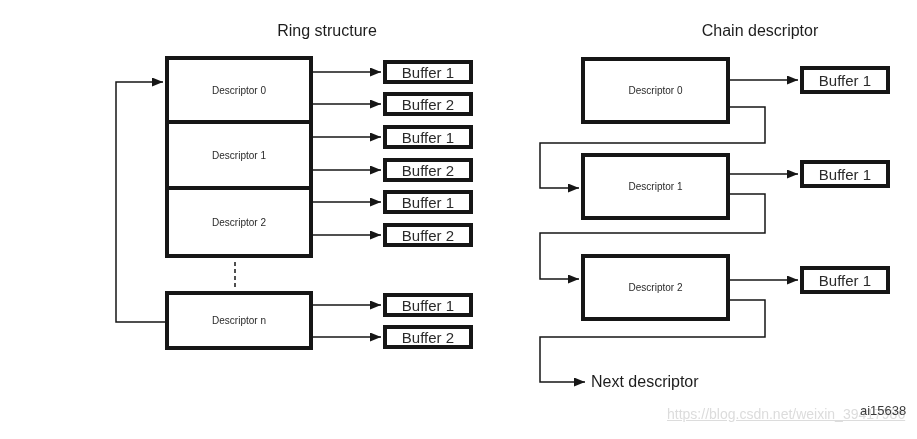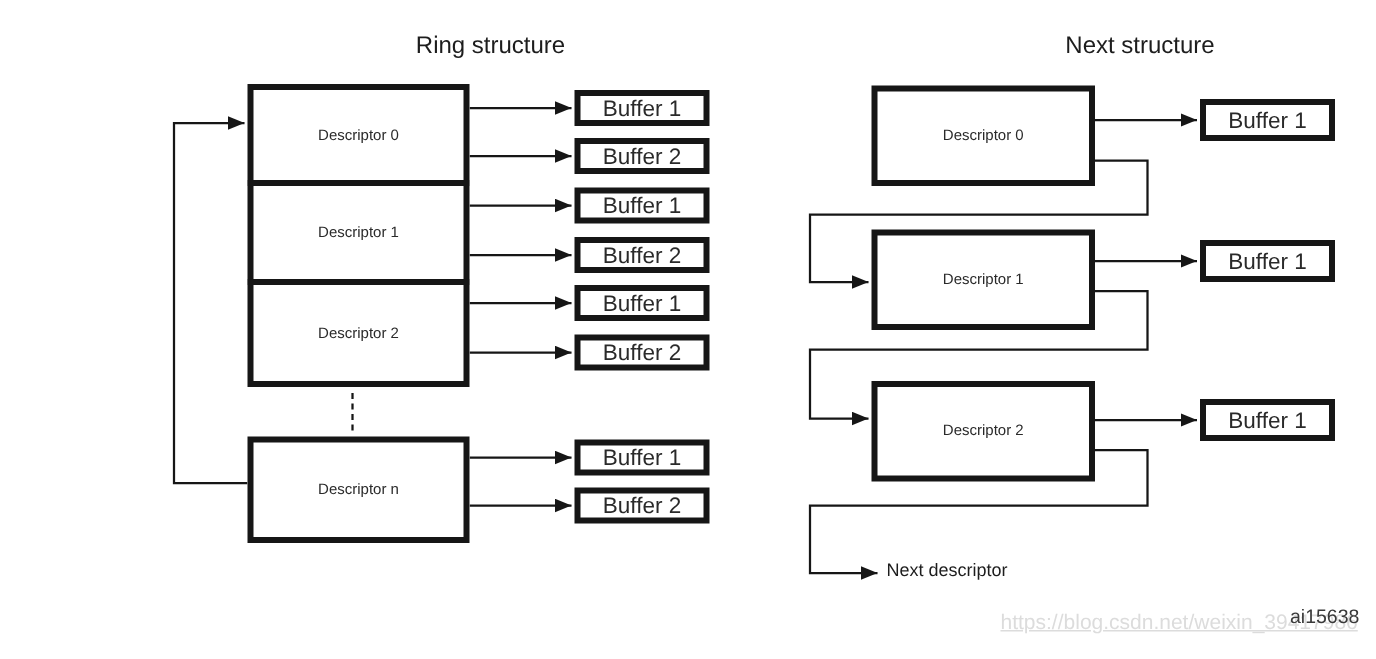--- a/index.html
+++ b/index.html
@@ -28,21 +28,21 @@
     display: flex;
     align-items: center;
     justify-content: center;
     font-size: 10px;
     color: #2a2a2a;
     white-space: nowrap;
   }
   .buffer { font-size: 15px; }
   .next-label {
     position: absolute;
-    font-size: 12px;
+    font-size: 16px;
     color: #1d1d1d;
     white-space: nowrap;
   }
   .figure-id {
     position: absolute;
     left: 817px;
     top: 403px;
     font-size: 13px;
     color: #3a3a3a;
     z-index: 3;
@@ -87,26 +87,26 @@
     <line x1="687" y1="80" x2="755" y2="80" stroke="#161616" stroke-width="1.5" marker-end="url(#arr)"></line>
     <line x1="687" y1="174" x2="755" y2="174" stroke="#161616" stroke-width="1.5" marker-end="url(#arr)"></line>
     <line x1="687" y1="280" x2="755" y2="280" stroke="#161616" stroke-width="1.5" marker-end="url(#arr)"></line>
 
     <polyline points="687,107 722,107 722,143 497,143 497,188 536,188" fill="none" stroke="#161616" stroke-width="1.5" marker-end="url(#arr)"></polyline>
     <polyline points="687,194 722,194 722,233 497,233 497,279 536,279" fill="none" stroke="#161616" stroke-width="1.5" marker-end="url(#arr)"></polyline>
     <polyline points="687,300 722,300 722,337 497,337 497,382 542,382" fill="none" stroke="#161616" stroke-width="1.5" marker-end="url(#arr)"></polyline>
   </svg>
 
   <div class="title" style="left:179px; top:22px; width:210px;">Ring structure</div>
-  <div class="title" style="left:617px; top:22px; width:200px;">Next structure</div>
+  <div class="title" style="left:617px; top:22px; width:200px;">Chain descriptor</div>
 
   <div class="box" style="left:122px; top:56px;  width:148px; height:68px;">Descriptor 0</div>
   <div class="box" style="left:122px; top:120px; width:148px; height:70px;">Descriptor 1</div>
   <div class="box" style="left:122px; top:186px; width:148px; height:72px;">Descriptor 2</div>
-  <div class="box" style="left:122px; top:291px; width:148px; height:71px;">Descriptor n</div>
+  <div class="box" style="left:122px; top:291px; width:148px; height:59px;">Descriptor n</div>
 
   <div class="box buffer" style="left:340px; top:60px;  width:90px; height:24px;">Buffer 1</div>
   <div class="box buffer" style="left:340px; top:92px;  width:90px; height:24px;">Buffer 2</div>
   <div class="box buffer" style="left:340px; top:125px; width:90px; height:24px;">Buffer 1</div>
   <div class="box buffer" style="left:340px; top:158px; width:90px; height:24px;">Buffer 2</div>
   <div class="box buffer" style="left:340px; top:190px; width:90px; height:24px;">Buffer 1</div>
   <div class="box buffer" style="left:340px; top:223px; width:90px; height:24px;">Buffer 2</div>
   <div class="box buffer" style="left:340px; top:293px; width:90px; height:24px;">Buffer 1</div>
   <div class="box buffer" style="left:340px; top:325px; width:90px; height:24px;">Buffer 2</div>
 

